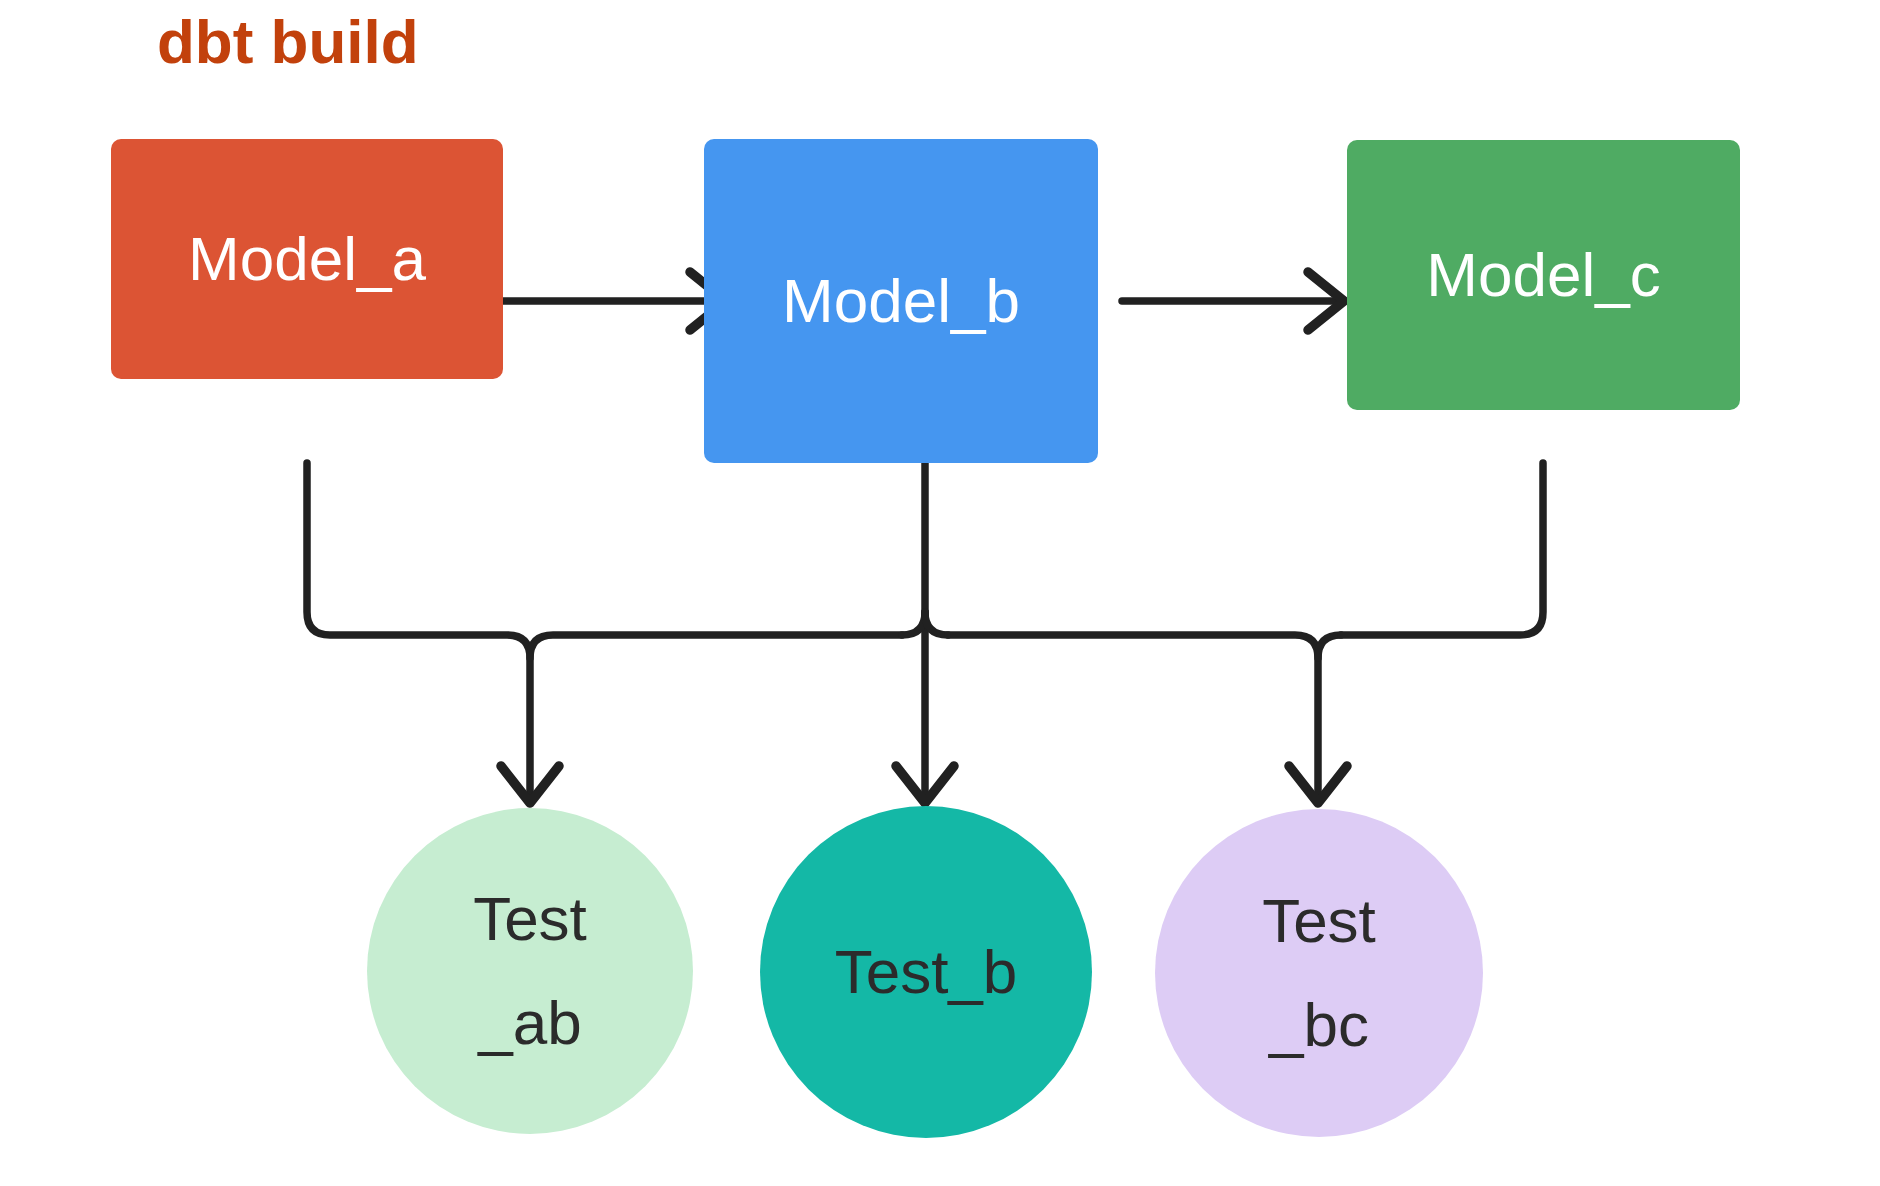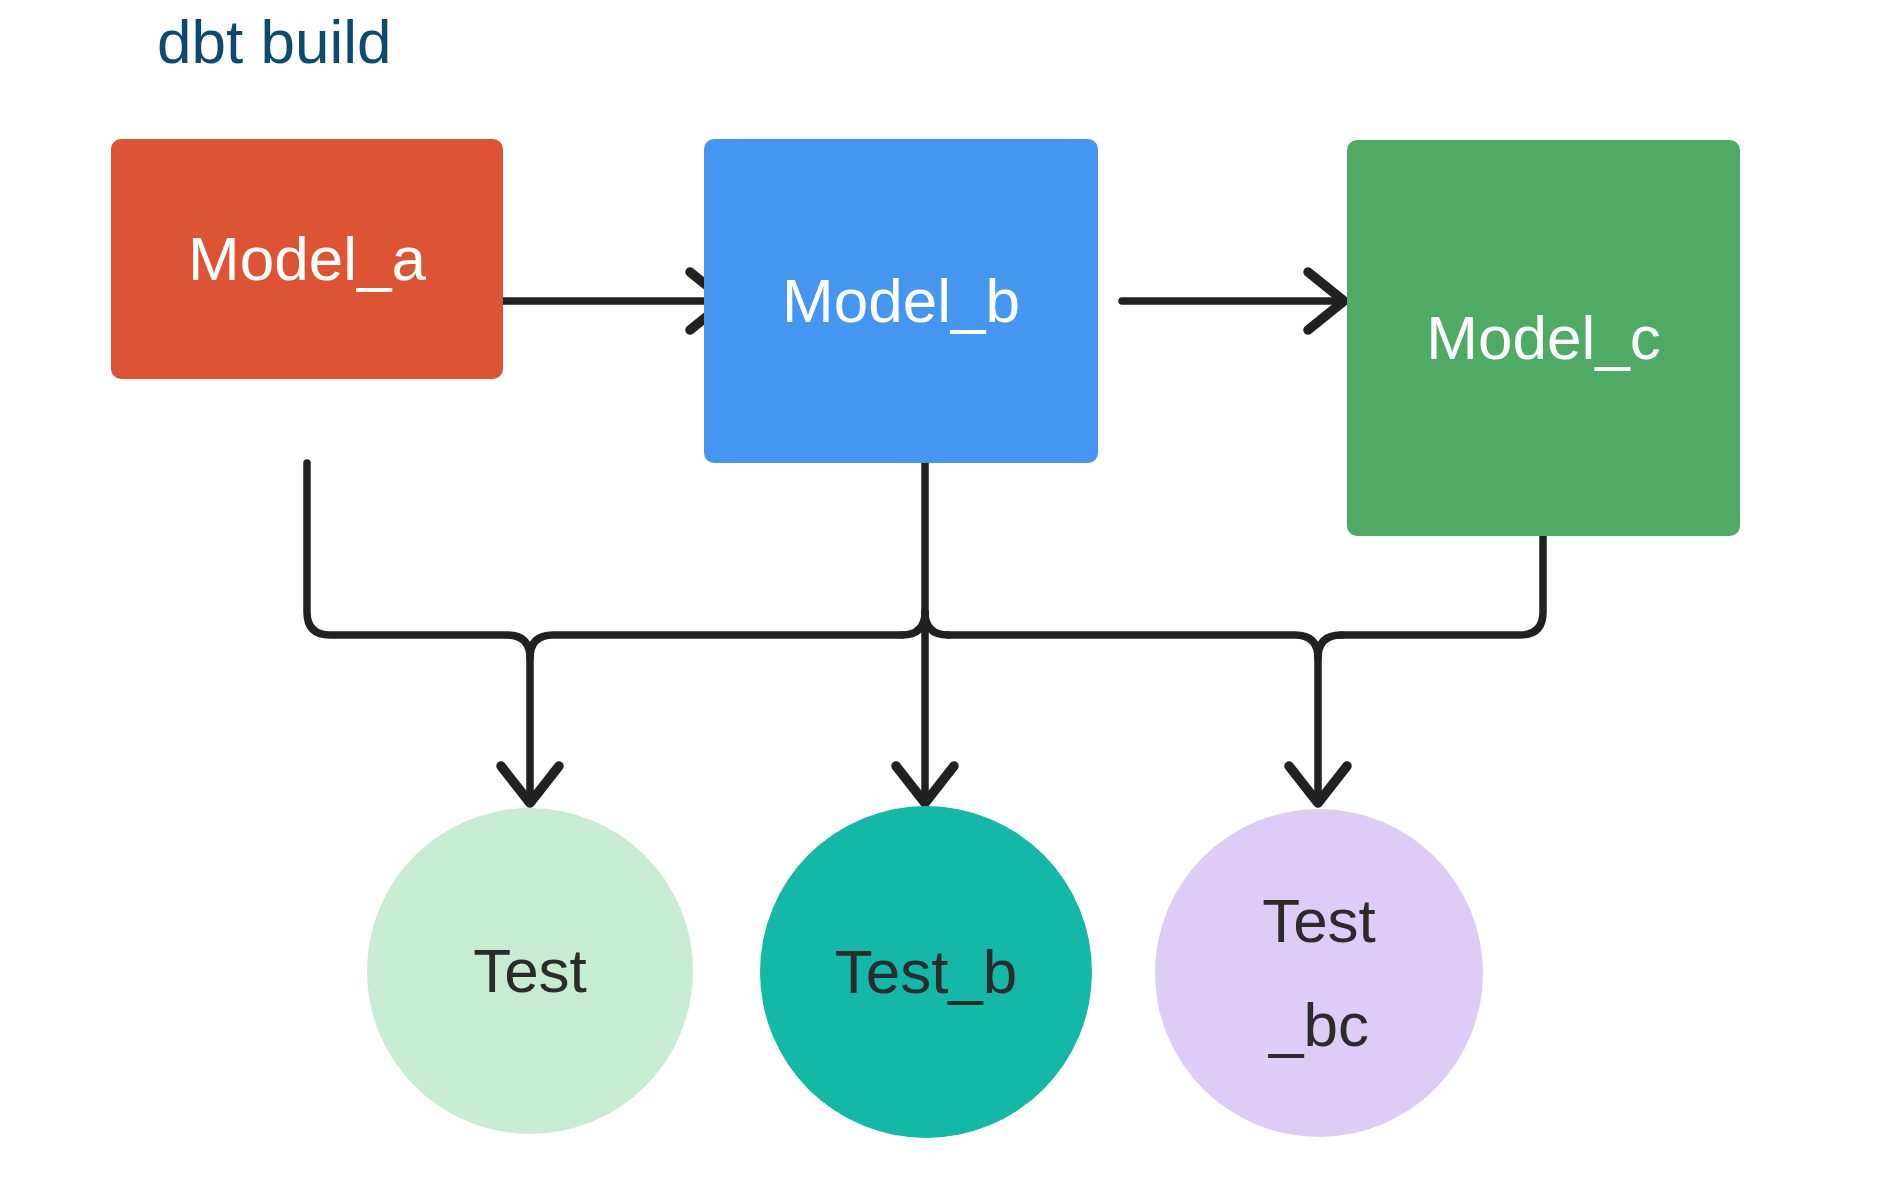--- a/index.html
+++ b/index.html
@@ -13,23 +13,23 @@
     height: 1186px;
     background: #ffffff;
     overflow: hidden;
     font-family: "Liberation Sans", sans-serif;
   }
   .title {
     position: absolute;
     left: 157px;
     top: 8px;
     font-size: 62px;
-    font-weight: 400;
+    font-weight: 700;
     line-height: 1.1;
-    color: #0c4a6e;
+    color: #c2410c;
     white-space: nowrap;
   }
   .connectors {
     position: absolute;
     left: 0;
     top: 0;
     width: 1880px;
     height: 1186px;
   }
   .connectors path {
@@ -50,21 +50,21 @@
     text-align: center;
   }
   .box {
     border-radius: 10px;
     color: #ffffff;
     font-size: 62px;
     line-height: 1.2;
   }
   .box.model-a { left: 111px; top: 139px; width: 392px; height: 240px; background: #DC5434; }
   .box.model-b { left: 704px; top: 139px; width: 394px; height: 324px; background: #4596F0; }
-  .box.model-c { left: 1347px; top: 140px; width: 393px; height: 396px; background: #4FAB63; }
+  .box.model-c { left: 1347px; top: 140px; width: 393px; height: 270px; background: #4FAB63; }
   .circle {
     border-radius: 50%;
     flex-direction: column;
     color: #2b2b2b;
     font-size: 62px;
     line-height: 104px;
   }
   .circle.test-ab { left: 367px; top: 808px; width: 326px; height: 326px; background: #C6EDD1; }
   .circle.test-b  { left: 760px; top: 806px; width: 332px; height: 332px; background: #14b8a6; }
   .circle.test-bc { left: 1155px; top: 809px; width: 328px; height: 328px; background: #DDCCF5; }
@@ -108,20 +108,21 @@
   </div>
   <div class="node box model-b">
     <span>Model_b</span>
   </div>
   <div class="node box model-c">
     <span>Model_c</span>
   </div>
 
   <div class="node circle test-ab">
     <div>Test</div>
+    <div>_ab</div>
   </div>
   <div class="node circle test-b">
     <div>Test_b</div>
   </div>
   <div class="node circle test-bc">
     <div>Test</div>
     <div>_bc</div>
   </div>
 
 </div>

